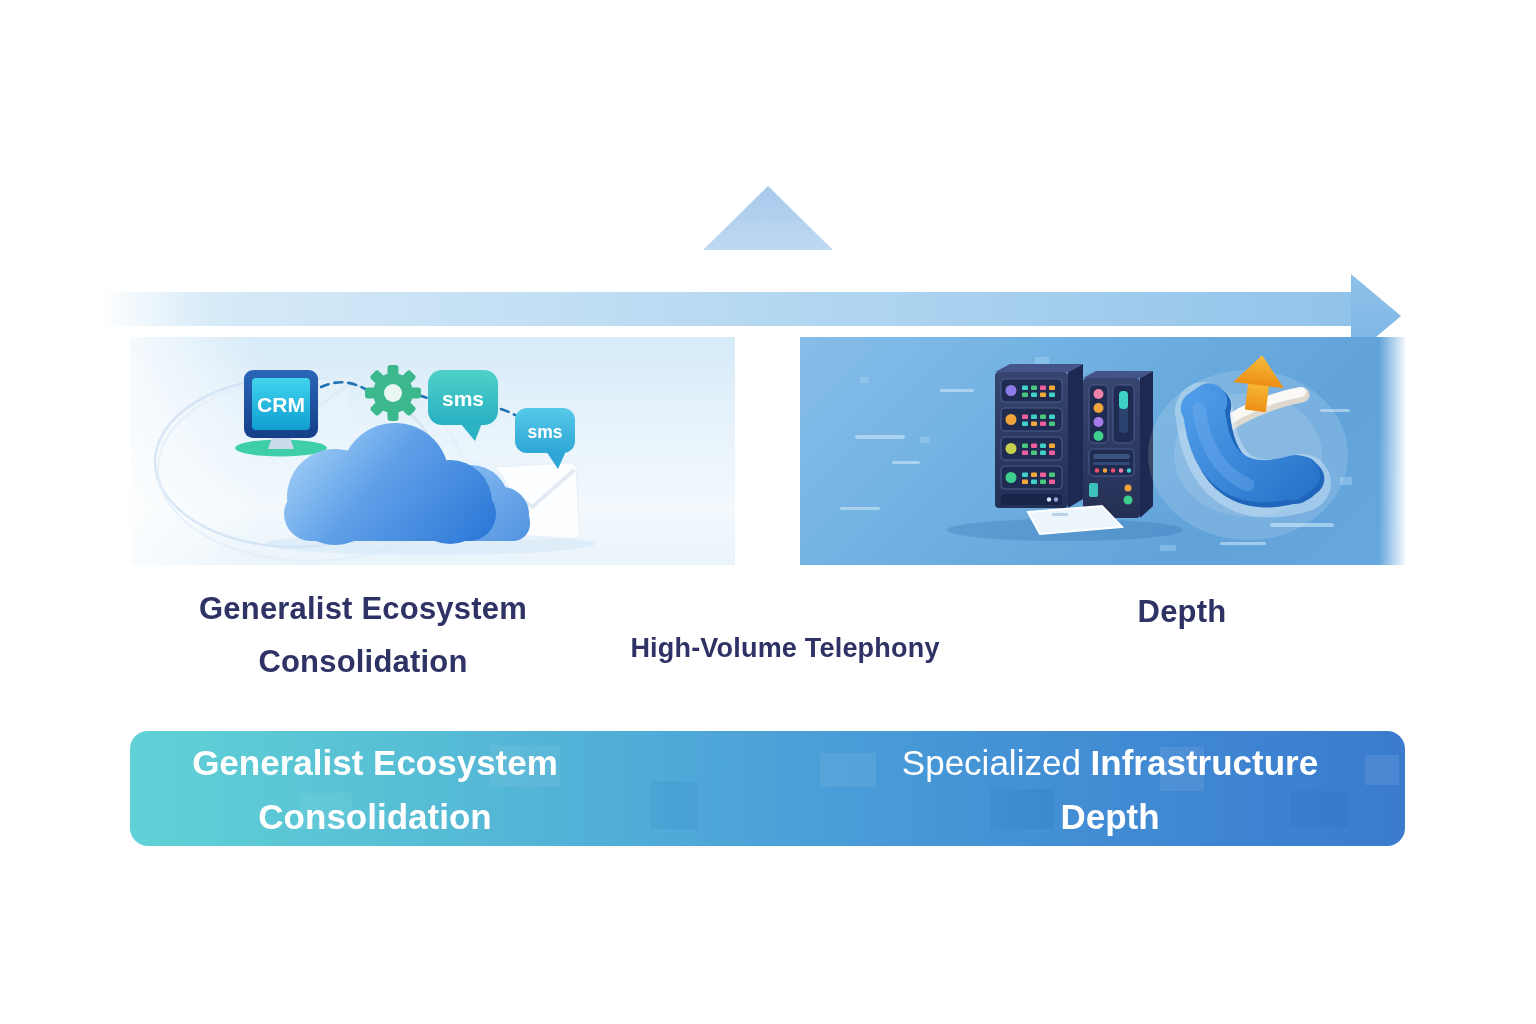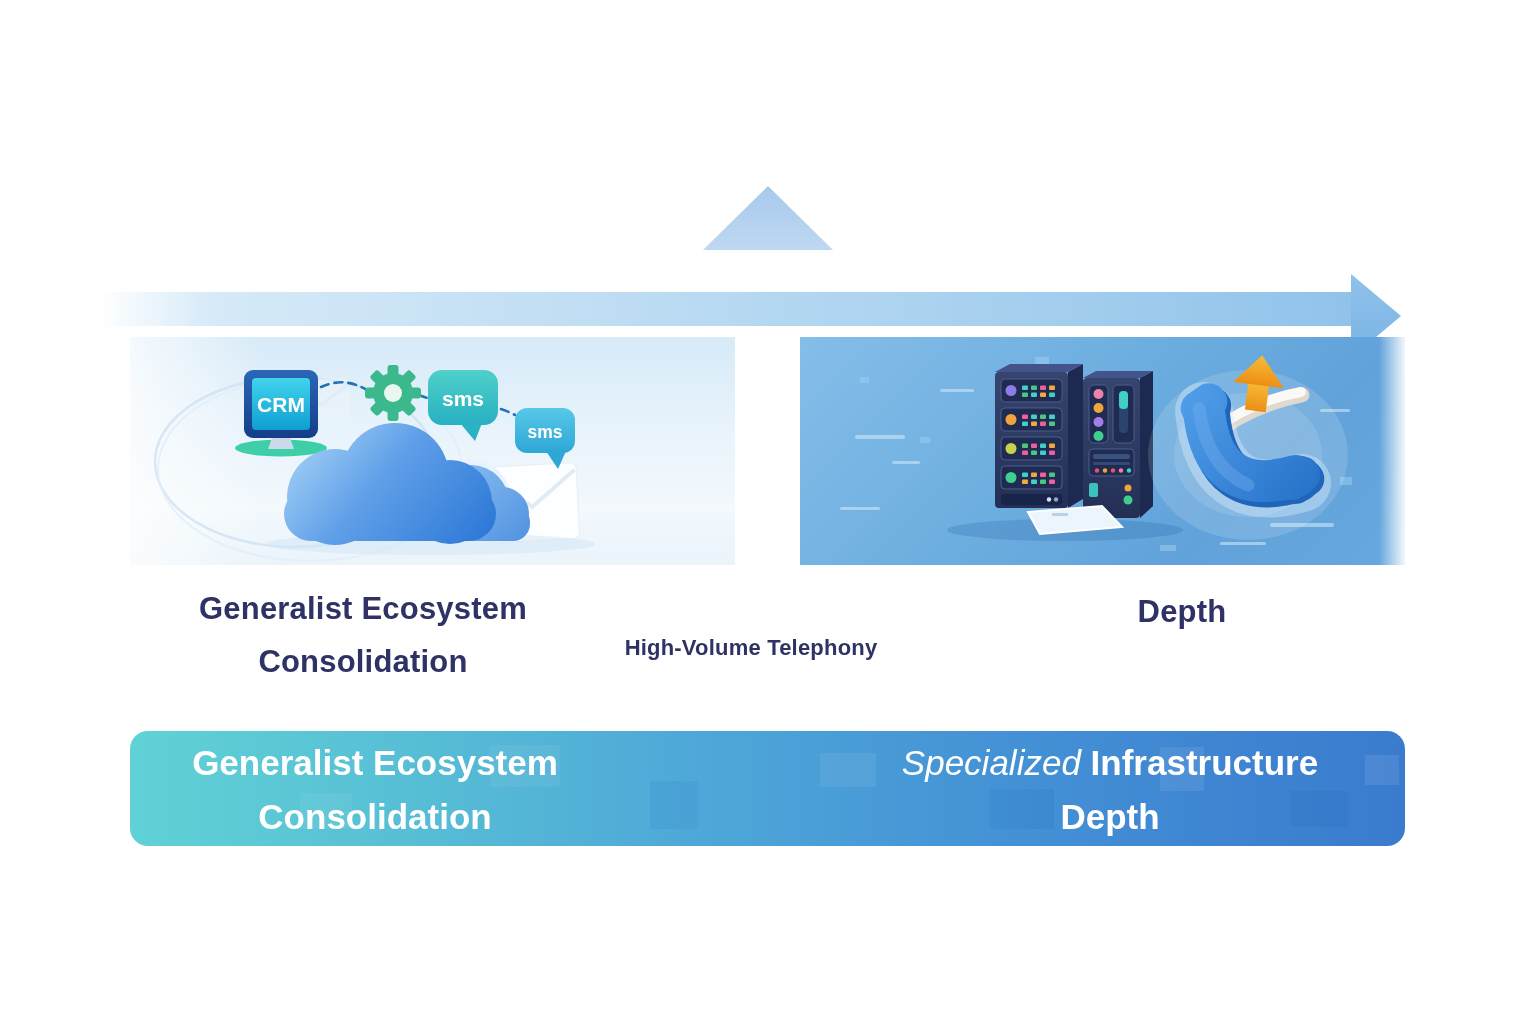--- a/index.html
+++ b/index.html
@@ -47,38 +47,38 @@
     content:'';position:absolute;top:0;right:0;bottom:0;width:26px;pointer-events:none;
     background:linear-gradient(90deg, rgba(255,255,255,0), rgba(255,255,255,.92));
   }
   .panel svg{position:absolute;inset:0;display:block;}
   
   .caption{
     position:absolute;z-index:6;color:#2e3264;font-weight:700;
     text-align:center;line-height:53px;font-size:31px;letter-spacing:.2px;
   }
   .caption.left{left:143px;top:582px;width:440px;}
-  .caption.mid{left:551px;top:628px;width:400px;font-size:22px;line-height:40px;}
+  .caption.mid{left:585px;top:628px;width:400px;font-size:27px;line-height:40px;}
   .caption.right{left:962px;top:585px;width:440px;}
   
   .banner{
     position:absolute;left:130px;top:731px;width:1275px;height:115px;z-index:6;
     border-radius:18px;overflow:hidden;
     background:linear-gradient(90deg,#60d2d6 0%,#58c0d5 20%,#4ea7d8 45%,
       #4594d6 66%,#3f86d2 84%,#3a7bce 100%);
   }
   .mosaic{position:absolute;inset:0;pointer-events:none;}
   .mz{position:absolute;}
   .banner-text{position:absolute;top:0;height:115px;color:#ffffff;text-align:center;}
   .banner-text .line{line-height:54px;font-size:35px;font-weight:700;}
   .banner-text .line:first-child{margin-top:5px;}
   .banner-left{left:45px;width:660px;}
   .banner-left .line{width:400px;}
   .banner-right{left:630px;width:700px;}
-  .w-reg{font-weight:400;font-style:italic;}
+  .w-reg{font-weight:400;}
   .w-bold{font-weight:700;}
   svg text{font-family:"Liberation Sans", sans-serif;}
 </style>
 </head>
 <body>
 
 <div class="stage">
 
   <div class="h-band"></div>
   <div class="h-head"></div>

